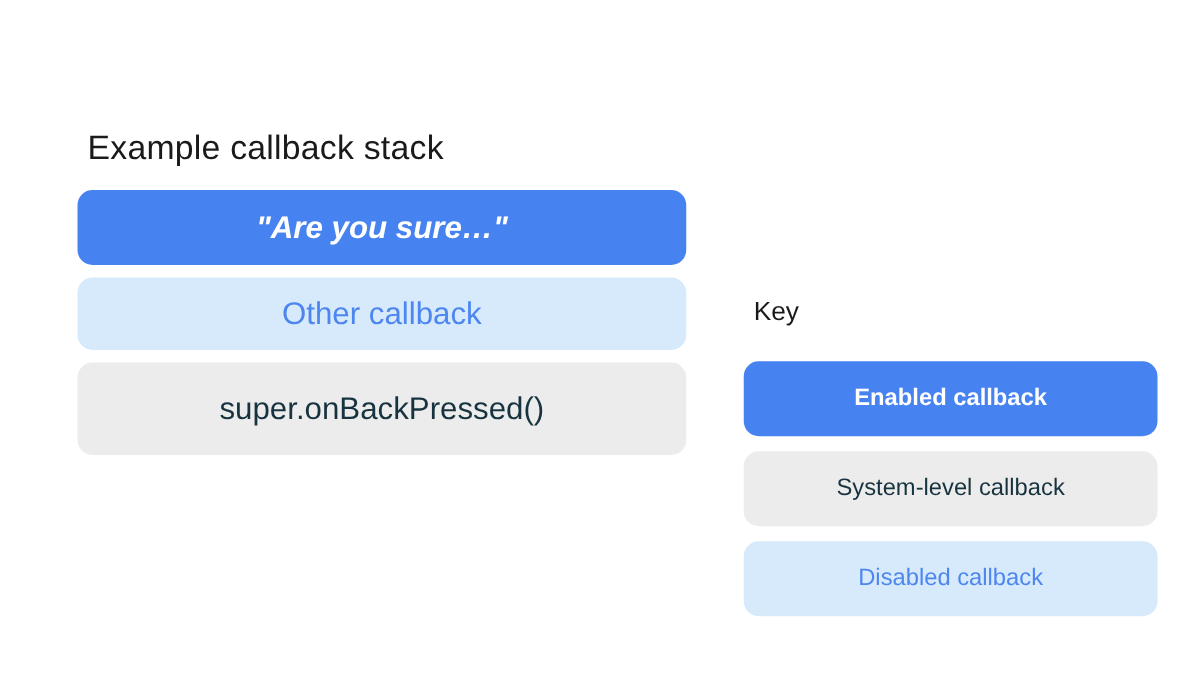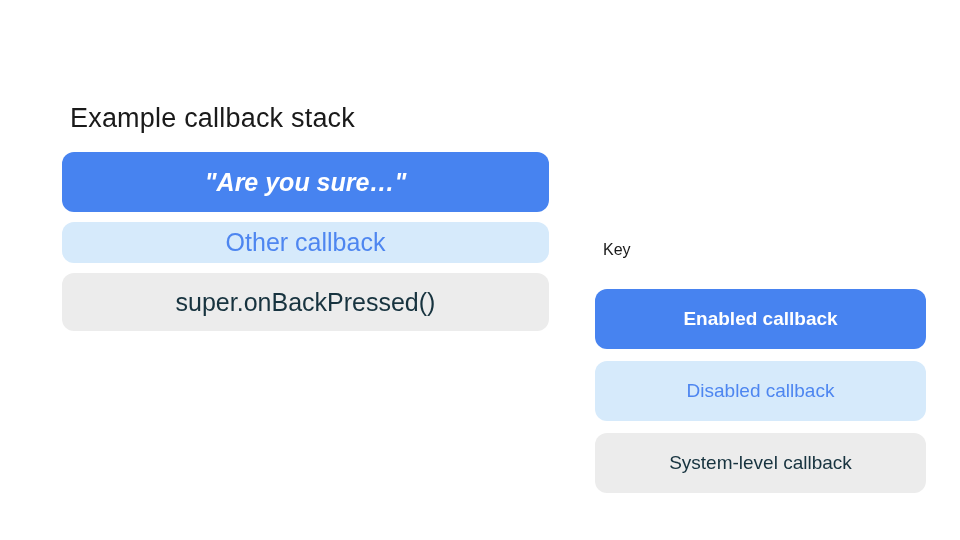--- a/index.html
+++ b/index.html
@@ -32,28 +32,28 @@
   }
 
   .stack {
     position: absolute;
     left: 62px; top: 152px;
     width: 487px;
     display: flex;
     flex-direction: column;
     gap: 10px;
   }
-  .stack .box { height: 41px; font-size: 25px; }
+  .stack .box { height: 58px; font-size: 25px; }
   .stack .box:first-child { height: 60px; }
-  .stack .box:last-child  { height: 58px; text-align: center; }
+  .stack .box:last-child  { height: 74px; text-align: center; }
 
   .key-title {
     position: absolute;
     left: 603px; top: 237px;
-    font-size: 16px;
+    font-size: 21px;
     font-weight: 500;
     color: var(--heading-text);
     line-height: 26px;
   }
 
   .key {
     position: absolute;
     left: 595px; top: 289px;
     width: 331px;
     display: flex;
@@ -87,17 +87,17 @@
       <span class="quoted-italic">"Are you sure…"</span>
     </div>
     <div class="box disabled">Other callback</div>
     <div class="box system">super.onBackPressed()</div>
   </div>
 
   <div class="key-title">Key</div>
 
   <div class="key">
     <div class="box enabled">Enabled callback</div>
+    <div class="box system">System-level callback</div>
     <div class="box disabled">Disabled callback</div>
-    <div class="box system">System-level callback</div>
   </div>
 
 </div>
 
 </body></html>

